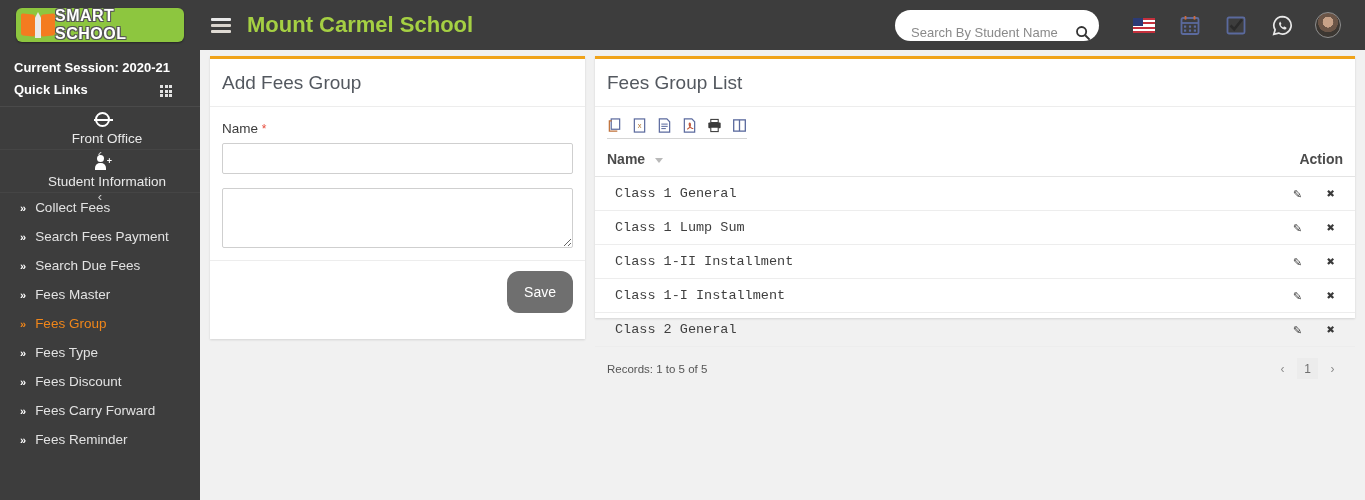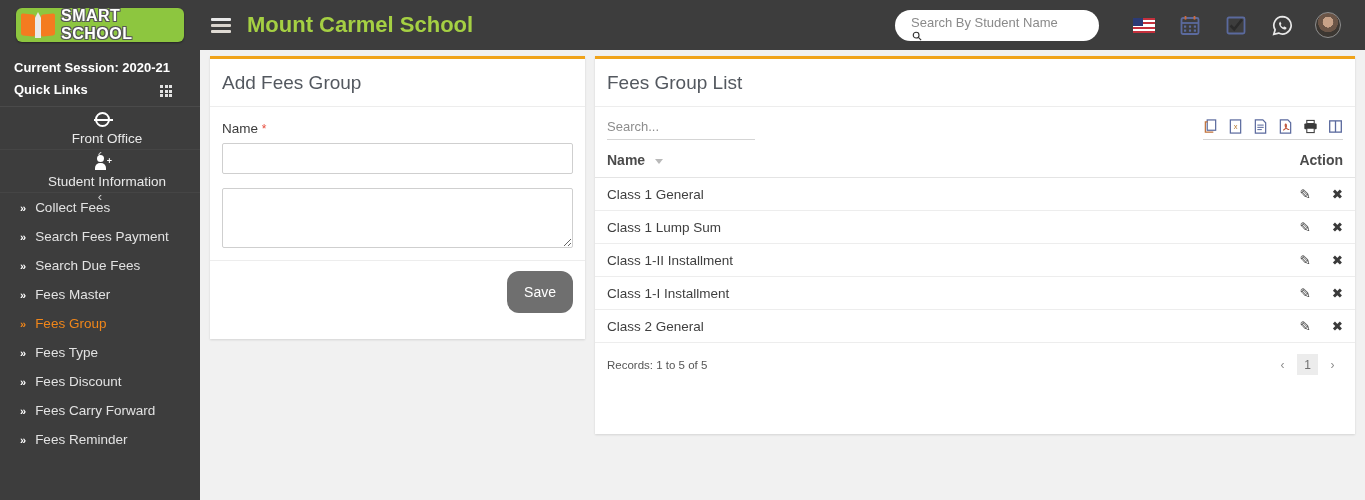--- a/index.html
+++ b/index.html
@@ -43,43 +43,43 @@
   }
   .logo-book .pg.l { left: 0; transform: skewY(6deg); }
   .logo-book .pg.r { right: 0; transform: skewY(-6deg); }
   .logo-book .pen {
     position: absolute; left: 14px; top: 0px;
     width: 6px; height: 26px; background: #e9e9e9;
     clip-path: polygon(50% 0, 100% 22%, 100% 100%, 0 100%, 0 22%);
   }
   .logo-text {
     color: #fff; font-weight: bold; font-size: 16px;
-    letter-spacing: .5px; margin-left: 6px;
+    letter-spacing: .5px; 
     text-shadow: 1px 1px 0 #555, -1px -1px 0 #555, 1px -1px 0 #555, -1px 1px 0 #555;
   }
   .hamburger {
     width: 20px; height: 15px; margin-left: 11px; margin-right: 16px;
     display: flex; flex-direction: column; justify-content: space-between;
     cursor: pointer; flex: 0 0 20px;
   }
   .hamburger i { display:block; height: 3px; background: #e8e8e8; border-radius: 1px; }
   .hamburger i:nth-child(2) { background: #d9d4cd; }
   .hamburger i:nth-child(3) { background: #e0dbd4; }
   .school-title {
     color: #a5d043; font-size: 22px; font-weight: bold;
     white-space: nowrap;
   }
   .top-right {
     margin-left: auto; display: flex; align-items: center;
     padding-right: 14px; gap: 0;
   }
   .searchbox {
     width: 204px; height: 31px; background: #fff;
-    border-radius: 16px; display: flex; align-items: flex-start;
-    padding: 4px 8px 0 14px; margin-right: 22px; flex-direction: column;
+    border-radius: 16px; display: flex; align-items: flex-end;
+    padding: 16px 8px 0 14px; margin-right: 22px;
   }
   .searchbox input {
     border: 0; outline: 0; flex: 1; width: 100%;
     font-size: 13px; color: #555;
     font-family: "Liberation Sans", sans-serif;
     background: transparent;
   }
   .searchbox input::placeholder { color: #8a8a8a; }
   .top-icon {
     width: 46px; height: 50px; display: flex;
@@ -166,21 +166,21 @@
 
   
   .content { position: absolute; top: 50px; left: 200px; width: 1165px; height: 450px; }
 
   .card {
     position: absolute; background: #fff;
     border-top: 3px solid #f0a31a;
     box-shadow: 0 1px 2px rgba(0,0,0,.12);
   }
   .card-left { left: 10px; top: 6px; width: 375px; height: 283px; }
-  .card-right { left: 395px; top: 6px; width: 760px; height: 378px; }
+  .card-right { left: 395px; top: 6px; width: 760px; height: 262px; }
 
   .card-head {
     height: 48px; display: flex; align-items: center;
     padding: 0 12px; border-bottom: 1px solid #ededed;
   }
   .card-title { font-size: 19px; color: #53585f; font-weight: normal; }
 
   .card-body { padding: 14px 12px 8px 12px; }
 
   .field-label { font-size: 13.5px; color: #3b3b3b; margin-bottom: 7px; }
@@ -226,22 +226,23 @@
     text-align: left; font-size: 14px; color: #4b4b4b; font-weight: bold;
     padding: 6px 12px 9px 12px; border-bottom: 1px solid #e4e4e4;
   }
   th.act { text-align: right; }
   .sort-caret {
     display: inline-block; margin-left: 6px;
     border-left: 4.5px solid transparent; border-right: 4.5px solid transparent;
     border-top: 5px solid #b9b9b9; vertical-align: middle;
   }
   td {
-    font-size: 13.5px; color: #3f3f3f; padding: 8px 12px;
+    font-size: 13.5px; color: #3f3f3f; padding: 8px 20px;
     border-bottom: 1px solid #ededed;
+    font-family: Liberation Mono, monospace;
   }
   td.act { text-align: right; white-space: nowrap; }
   .row-ico { display: inline-block; margin-left: 17px; cursor: pointer; color: #3a3a3a; }
 
   .tbl-foot {
     display: flex; align-items: center; justify-content: space-between;
     padding: 11px 12px 0 12px;
   }
   .records { font-size: 11.5px; color: #555; }
   .pager { display: flex; align-items: center; gap: 4px; }
@@ -428,21 +429,20 @@
       <button class="btn-save">Save</button>
     </div>
   </div>
 
   <div class="card card-right">
     <div class="card-head">
       <div class="card-title">Fees Group List</div>
     </div>
 
     <div class="tbl-toolbar">
-      <input class="tbl-search" type="text" placeholder="Search..." style="">
 
       <div class="exports">
         <svg class="exp-ico" viewBox="0 0 16 17">
           <rect x="4.5" y="1.5" width="9" height="11" fill="none" stroke="#5b6a9e" stroke-width="1.3"></rect>
           <path d="M11 14.5H2.5v-11H5" fill="none" stroke="#c0713a" stroke-width="1.3"></path>
         </svg>
         <svg class="exp-ico" viewBox="0 0 16 17">
           <rect x="2.5" y="1.5" width="11" height="14" fill="none" stroke="#5b6a9e" stroke-width="1.3"></rect>
           <text x="8" y="11.5" font-size="8" text-anchor="middle" fill="#b4762f" font-family="Liberation Sans, sans-serif">x</text>
         </svg>

